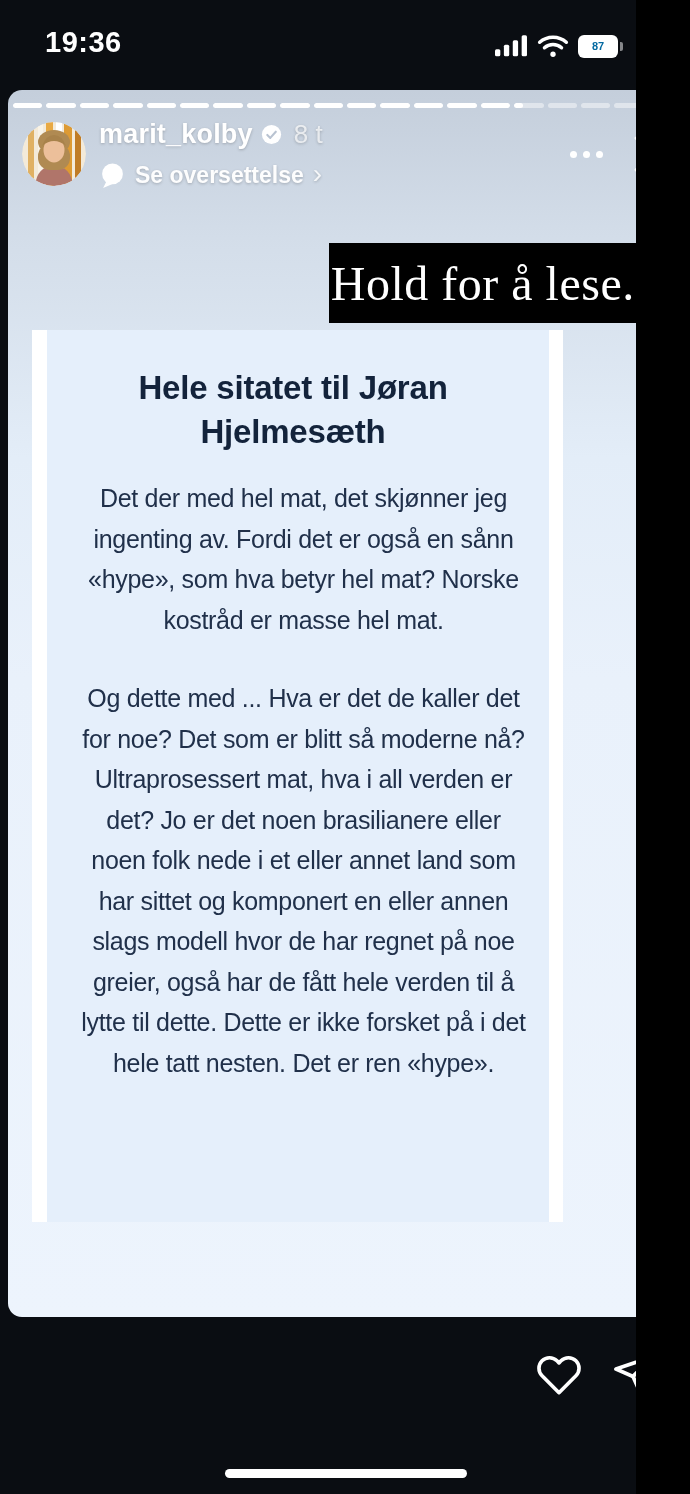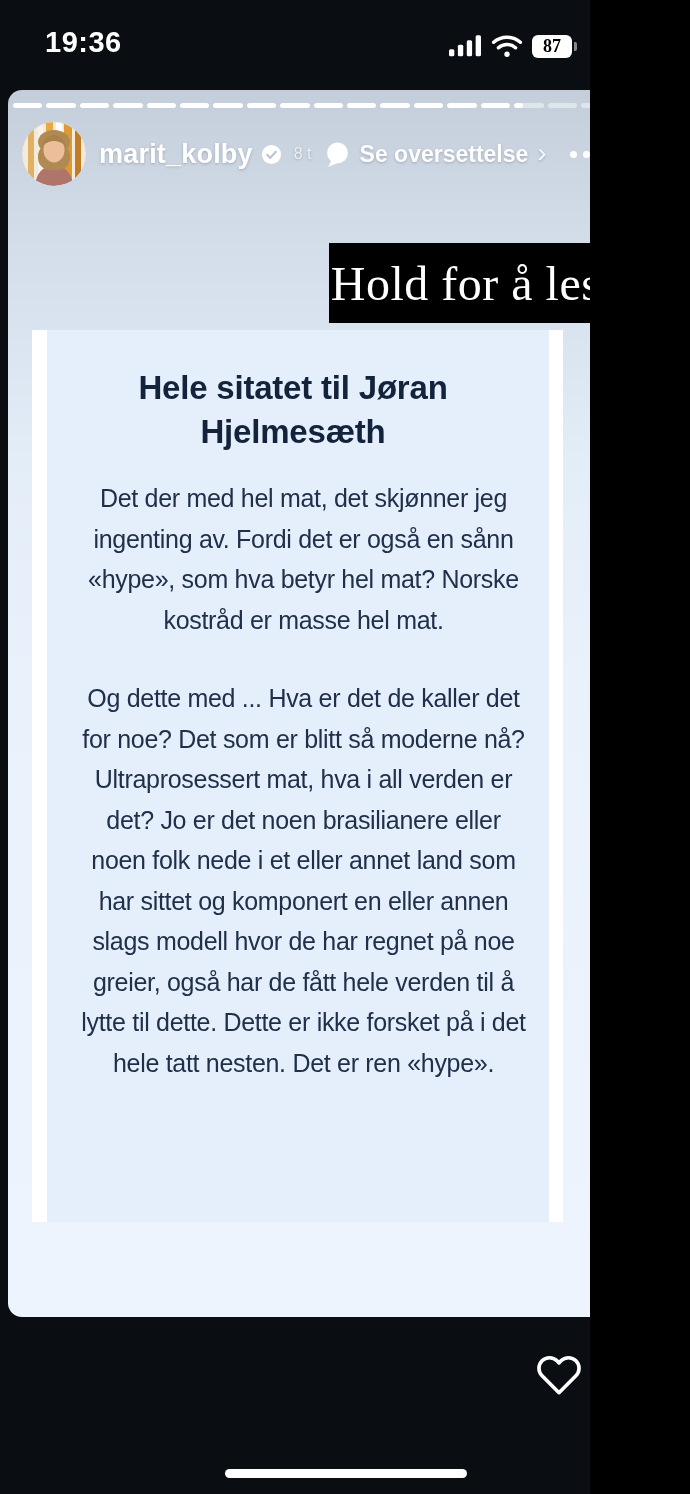--- a/index.html
+++ b/index.html
@@ -11,45 +11,45 @@
     --article-strip:#ffffff;
     --heading-text:#13233b;
     --body-text:#20304a;
     --overlay-bg:#000000;
     --overlay-text:#ffffff;
     --icon-white:#ffffff;
   }
   *{margin:0;padding:0;box-sizing:border-box;}
   html,body{background:#000;}
   .phone{
-    position:relative;width:590px;height:1494px;overflow:hidden;
+    position:relative;width:636px;height:1494px;overflow:hidden;
     background:var(--background);
     font-family:"Liberation Sans",sans-serif;
   }
   
   .status-bar{position:absolute;top:0;left:0;right:0;height:90px;display:flex;align-items:center;}
   .status-time{position:absolute;left:45px;top:26px;color:#fff;font-size:29px;font-weight:700;letter-spacing:.5px;}
   .status-icons{position:absolute;right:18px;top:34px;display:flex;align-items:center;gap:9px;}
   .battery{position:relative;width:40px;height:23px;background:#fff;border-radius:6px;display:flex;align-items:center;justify-content:center;}
-  .battery span{color:#000000;font-size:18px;font-weight:700;font-family:Liberation Serif, serif;}
+  .battery span{color:#0369a1;font-size:11px;font-weight:700;}
   .battery::after{content:"";position:absolute;right:-5px;top:7px;width:3px;height:9px;background:rgba(255,255,255,.5);border-radius:0 2px 2px 0;}
   
   .story-card{
     position:absolute;left:8px;top:90px;width:674px;height:1227px;border-radius:14px;overflow:hidden;
     background:linear-gradient(180deg,var(--card-gradient-top) 0%,#d3dde9 12%,var(--card-gradient-mid) 30%,#e9f1fb 48%,var(--card-gradient-bottom) 100%);
   }
   .progress-row{position:absolute;left:5px;right:5px;top:13px;height:5px;display:flex;gap:4px;}
   .seg{flex:1;height:5px;border-radius:3px;background:rgba(255,255,255,.45);overflow:hidden;}
   .seg .fill{height:100%;background:#fff;border-radius:3px;}
   .header-row{position:absolute;left:14px;right:0;top:32px;height:64px;display:flex;align-items:center;}
   .avatar{width:64px;height:64px;border-radius:50%;overflow:hidden;flex:0 0 auto;}
-  .id-block{margin-left:13px;display:flex;flex-direction:row;gap:12px;text-shadow:0 1px 3px rgba(0,0,0,.22);}
+  .id-block{margin-left:13px;display:flex;flex-direction:column;gap:12px;text-shadow:0 1px 3px rgba(0,0,0,.22);}
   .id-row1{display:flex;align-items:center;gap:8px;}
   .username{color:#fff;font-size:27px;font-weight:700;letter-spacing:.2px;}
-  .time-ago{color:rgba(255,255,255,.72);font-size:16px;font-weight:400;margin-left:4px;}
+  .time-ago{color:rgba(255,255,255,.72);font-size:26px;font-weight:400;margin-left:4px;}
   .id-row2{display:flex;align-items:center;gap:9px;}
   .translate-label{color:rgba(255,255,255,.97);font-size:23px;font-weight:700;}
   .chev{color:rgba(255,255,255,.85);font-size:28px;font-weight:400;line-height:20px;margin-top:-3px;}
   .spacer{flex:1;}
   .more-btn{width:40px;height:40px;border:none;background:none;display:flex;align-items:center;justify-content:center;gap:6px;margin-right:24px;cursor:pointer;}
   .more-btn i{width:7px;height:7px;border-radius:50%;background:#fff;display:block;}
   .close-btn{width:44px;height:44px;border:none;background:none;display:flex;align-items:center;justify-content:center;margin-right:8px;cursor:pointer;}
   
   .hold-overlay{
     position:absolute;left:321px;top:153px;width:320px;height:80px;background:var(--overlay-bg);

